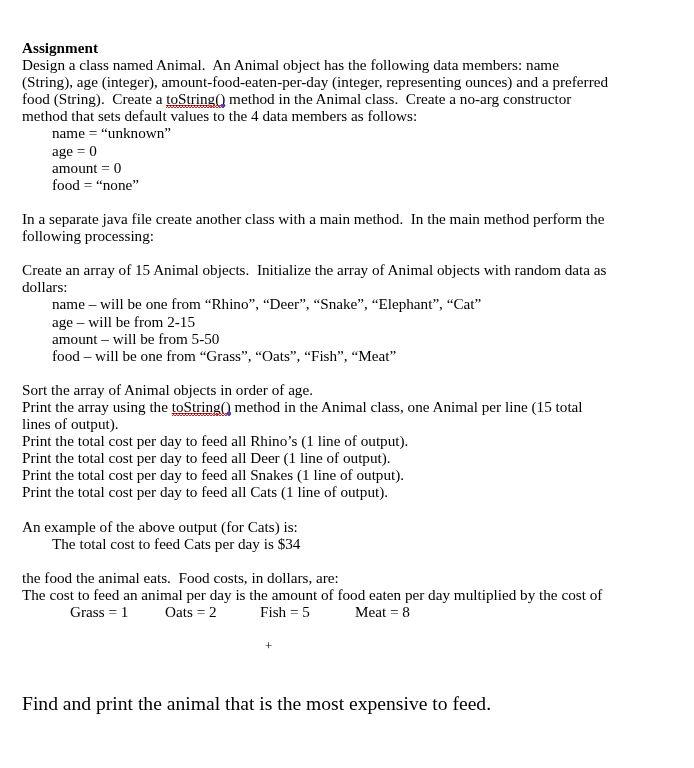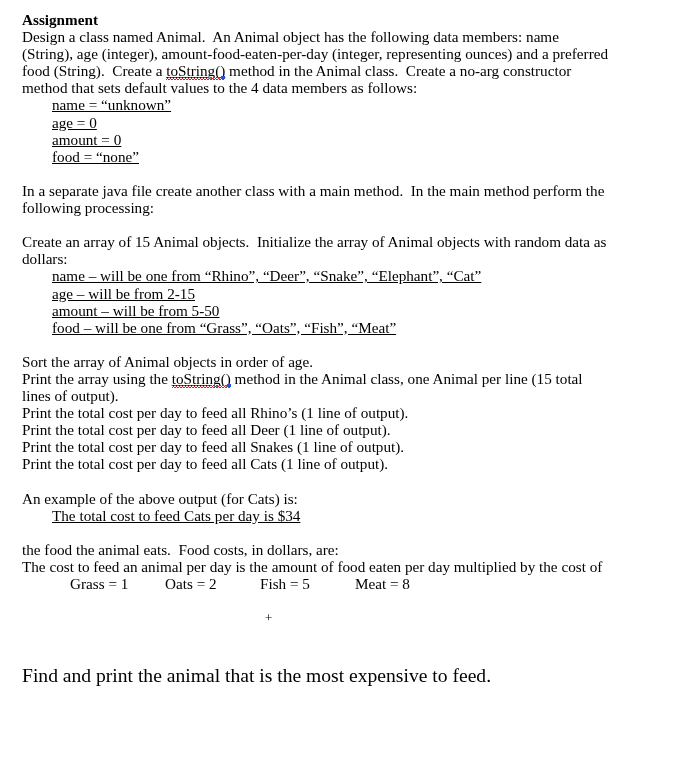--- a/index.html
+++ b/index.html
@@ -21,20 +21,21 @@
     width: 694px;
     height: 768px;
     background: #ffffff;
     box-sizing: border-box;
     padding: 11px 22px 0 22px;
   }
   .doc-body {
     font-size: 15.2px;
     line-height: 17.1px;
     text-align: left;
+    margin-top: 28px;
   }
   .heading {
     font-weight: bold;
     font-size: 15.2px;
     line-height: 17.1px;
     margin: 0;
   }
   p.para {
     margin: 0;
     padding: 0;
@@ -42,21 +43,20 @@
     line-height: 17.1px;
   }
   .line {
     display: block;
     white-space: pre-wrap;
   }
   .indent {
     display: block;
     padding-left: 30px;
     white-space: pre-wrap;
-    text-decoration: underline;
   }
   .blank {
     display: block;
     height: 17.1px;
   }
   
   .spell {
     position: relative;
     display: inline-block;
     text-decoration: underline;

